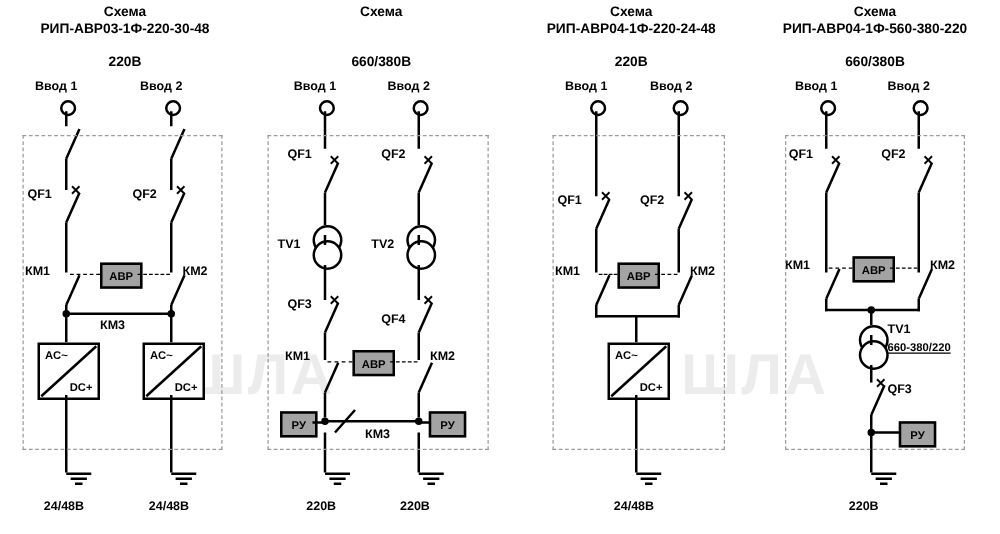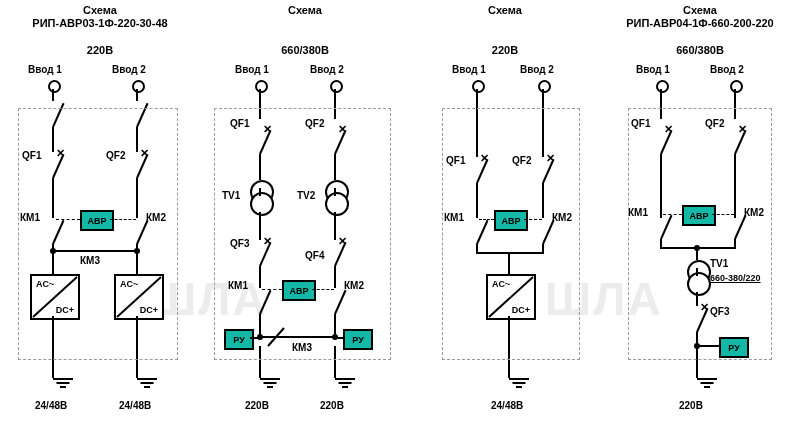--- a/index.html
+++ b/index.html
@@ -21,21 +21,21 @@
 
   .wire{position:absolute;background:#000;}
   .vw{width:2px;}
   .hw{height:2px;}
 
   .dash{position:absolute;border:1px dashed #9a9a9a;}
   .dashline{position:absolute;border-top:1px dashed #000;height:0;}
 
   .term{position:absolute;width:9px;height:9px;border:2px solid #000;border-radius:50%;background:#fff;}
 
-  .box{position:absolute;border:2px solid #000;background:#14b8a6;display:flex;align-items:center;justify-content:center;font-size:9px;font-weight:bold;}
+  .box{position:absolute;border:2px solid #000;background:#a3a3a3;display:flex;align-items:center;justify-content:center;font-size:9px;font-weight:bold;}
 
   .conv{position:absolute;border:2px solid #000;background:#fff;}
   .conv .diag{position:absolute;left:0;top:0;width:100%;height:100%;}
   .conv .ac{position:absolute;left:4px;top:3px;font-size:9px;font-weight:bold;}
   .conv .dc{position:absolute;right:4px;bottom:3px;font-size:9px;font-weight:bold;}
 
   .dot{position:absolute;width:6px;height:6px;border-radius:50%;background:#000;}
 
   .gnd{position:absolute;}
   .gnd i{position:absolute;display:block;background:#000;height:2px;left:50%;transform:translateX(-50%);}
@@ -249,20 +249,21 @@
         <i class="g3"></i>
       </div>
   <div class="lbl" style="left:45px;top:400px;">220В</div>
   <div class="lbl" style="left:120px;top:400px;">220В</div>
 
   <div class="dash" style="left:14px;top:108px;width:175px;height:250px;"></div>
 </div>
 
 <div class="panel p2">
   <div class="title t1">Схема</div>
+  <div class="title t2">РИП-АВР04-1Ф-220-24-48</div>
   <div class="volt">220В</div>
 
   <div class="lbl" style="left:42px;top:64px;">Ввод 1</div>
   <div class="lbl" style="left:110px;top:64px;">Ввод 2</div>
 
   <div class="term" style="left:62px;top:80px;"></div>
   <div class="term" style="left:128px;top:80px;"></div>
 
   <div class="wire vw" style="left:66px;top:89px;height:68px;"></div>
   <div class="lbl" style="left:36px;top:155px;">QF1</div>
@@ -311,21 +312,21 @@
         <i class="g2"></i>
         <i class="g3"></i>
       </div>
   <div class="lbl" style="left:81px;top:400px;">24/48В</div>
 
   <div class="dash" style="left:32px;top:108px;width:136px;height:250px;"></div>
 </div>
 
 <div class="panel p3">
   <div class="title t1">Схема</div>
-  <div class="title t2">РИП-АВР04-1Ф-660-200-220</div>
+  <div class="title t2">РИП-АВР04-1Ф-560-380-220</div>
   <div class="volt">660/380В</div>
 
   <div class="lbl" style="left:36px;top:64px;">Ввод 1</div>
   <div class="lbl" style="left:110px;top:64px;">Ввод 2</div>
 
   <div class="term" style="left:56px;top:80px;"></div>
   <div class="term" style="left:130px;top:80px;"></div>
 
   <div class="wire vw" style="left:60px;top:89px;height:30px;"></div>
   <div class="lbl" style="left:31px;top:118px;">QF1</div>

